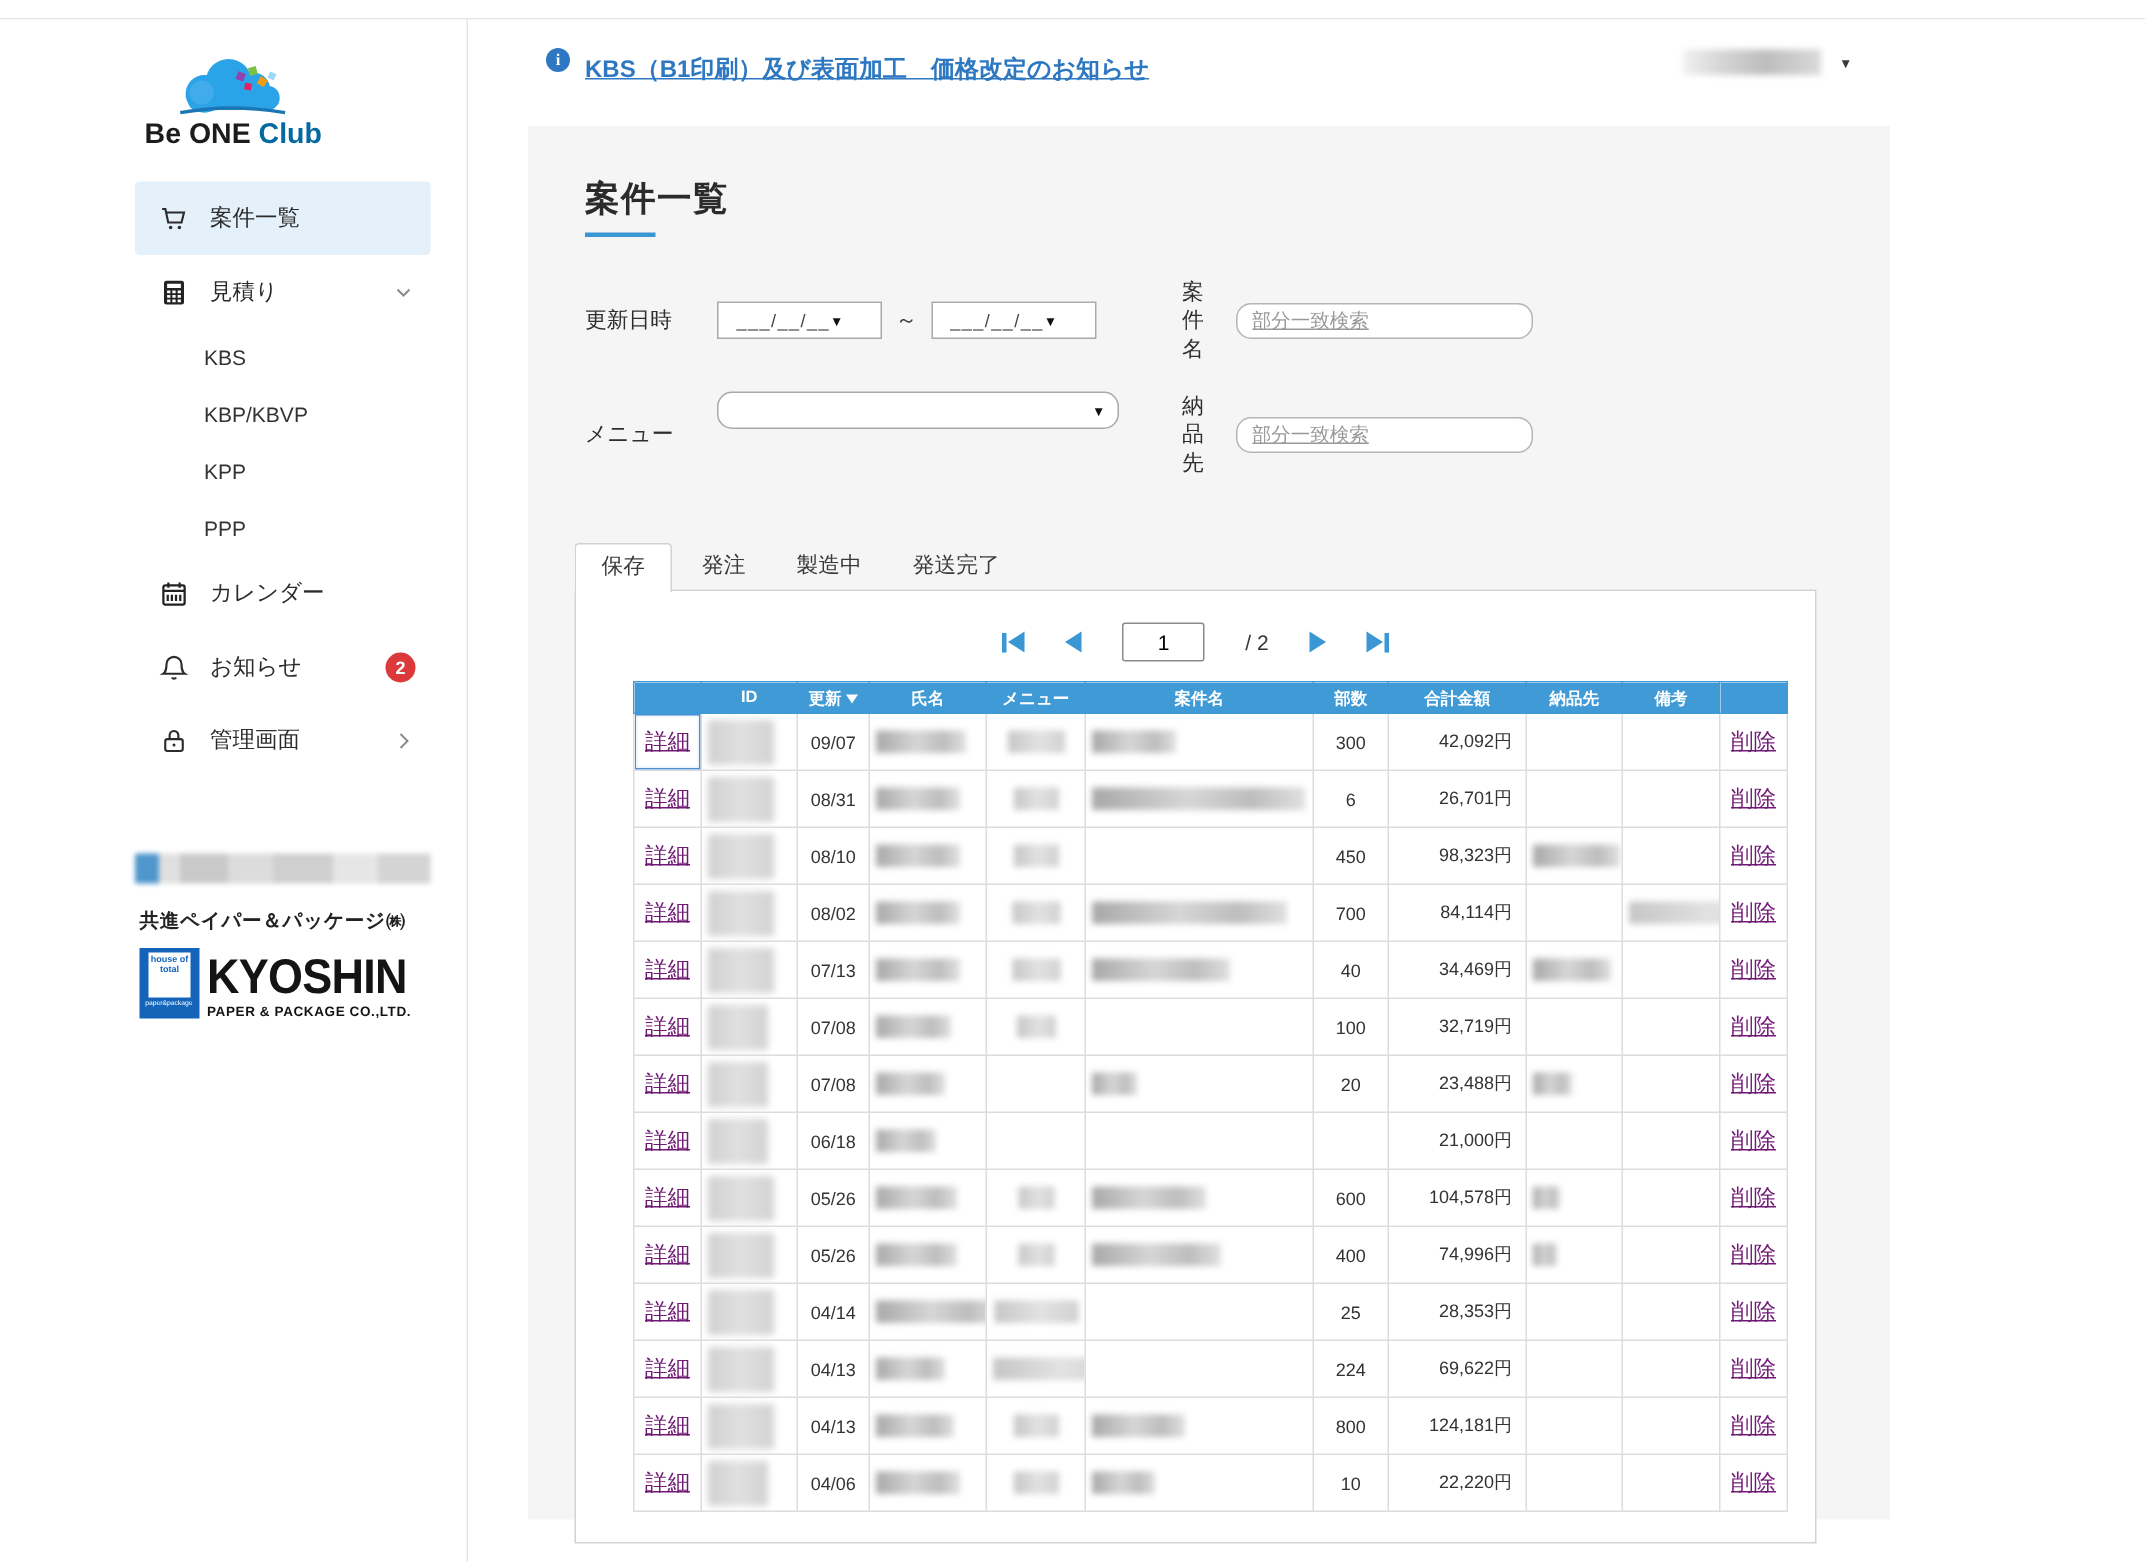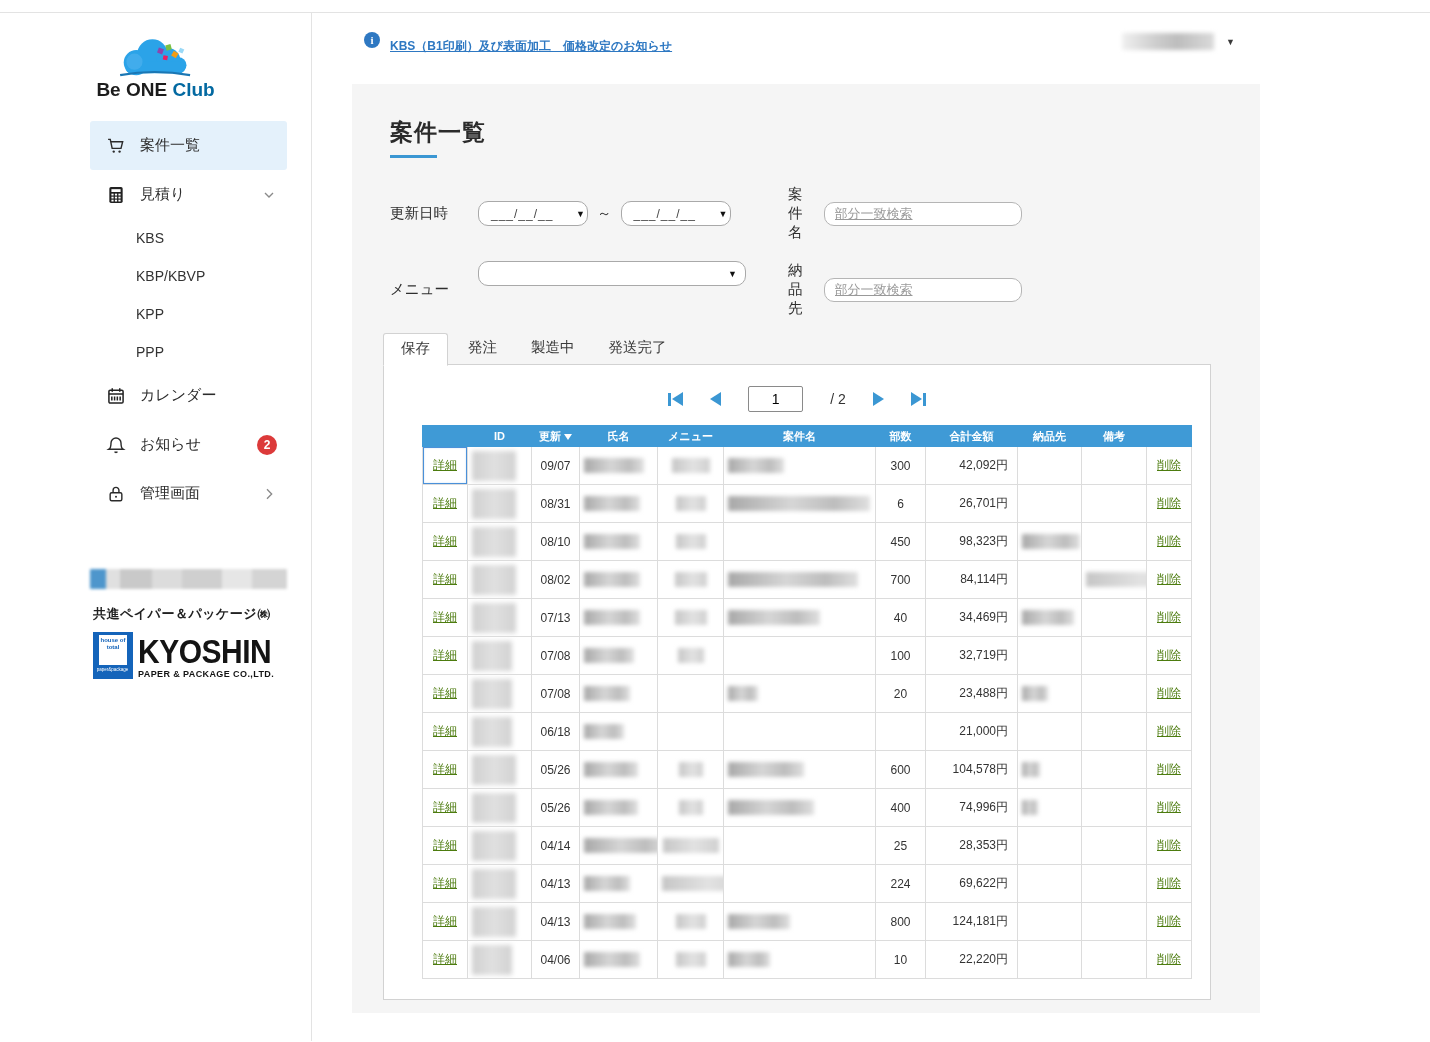--- a/index.html
+++ b/index.html
@@ -39,50 +39,50 @@
   .ky-name { font-size:30px; font-weight:900; color:#141414; letter-spacing:-0.5px; line-height:30px;
     transform:scaleY(1.08); transform-origin:top left; }
   .ky-sub { font-size:9px; font-weight:bold; color:#141414; letter-spacing:0.4px; margin-top:3px; }
 
   
   .main { flex:1; position:relative; background:#fff; }
   .notice-row { display:flex; align-items:center; margin:16px 0 0 52px; height:22px; }
   .info-ic { width:16px; height:16px; border-radius:50%; background:#2e78c2; color:#fff; font-size:11px;
     font-weight:bold; font-family:"Liberation Serif","DejaVu Serif",serif;
     display:flex; align-items:center; justify-content:center; margin-right:10px; }
-  .notice-link { color:#2e78c2; font-size:12px; font-weight:bold; text-decoration:underline; cursor:pointer;margin-top:12px; }
+  .notice-link { color:#2e78c2; font-size:16px; font-weight:bold; text-decoration:underline; cursor:pointer;margin-top:12px; }
   .user-box { position:absolute; top:20px; right:195px; display:flex; align-items:center; cursor:pointer; }
   .user-blur { width:92px; height:17px; background:linear-gradient(90deg,#f0f0f0,#cfcfcf 35%,#bdbdbd 60%,#dadada);
     filter:blur(2px); border-radius:1px; margin-right:12px; }
   .user-caret { font-size:9px; color:#3a3a3a; }
 
   .panel { width:908px; height:929px; margin:33px 0 0 40px; background:#f5f5f5; padding:0 49px 0 31px; }
   .page-title { font-size:23px; font-weight:bold; color:#2b2b2b; padding:33px 0 0 7px; letter-spacing:1px;}
   .title-underline { width:47px; height:3px; background:#3b97d3; margin:7px 0 0 7px; }
 
   .filters { margin:27px 0 0 7px; display:grid; grid-template-columns:88px 268px 200px; grid-row-gap:19px; font-size:14.5px; }
   .f-label { align-self:center; color:#2e2e2e; }
   .f-label.right { margin-left:42px; }
   .date-pair { display:flex; align-items:center; }
-  .date-select { width:110px; height:25px; border:1px solid #a9a9a9; border-radius:10px; background:#fff;
-    display:flex; align-items:center; justify-content:space-between; padding:0 2px 0 12px; cursor:pointer; }
+  .date-select { width:110px; height:25px; border:1px solid #a9a9a9; border-radius:0; background:#fff;
+    display:flex; align-items:center; justify-content:space-between; padding:0 25px 0 12px; cursor:pointer; }
   .date-select .dtext { color:#444; font-size:12px; letter-spacing:1px; }
   .select-caret { font-size:9px; color:#111; }
   .tilde { margin:0 9px; color:#333; }
   .menu-select { width:268px; height:25px; border:1px solid #a9a9a9; border-radius:10px; background:#fff;
     display:flex; align-items:center; justify-content:flex-end; padding:0 8px; cursor:pointer; }
   .txt-input { width:268px; height:24px; border:1px solid #b5b5b5; border-radius:10px; background:#fff;
     font-size:13px; padding:0 10px; color:#333; outline:none;
     font-family:"Liberation Sans","DejaVu Sans",sans-serif; }
   .txt-input::placeholder { color:#999; text-decoration:underline; }
   .search-wrap { text-align:center; margin-top:27px; }
   .search-btn { width:110px; height:40px; background:#3c99d6; color:#fff; border:none; border-radius:4px;
     font-size:15px; cursor:pointer; font-family:inherit; }
 
-  .tabs { display:flex; margin-top:15px; position:relative; z-index:2;font-family:Liberation Serif, serif; }
+  .tabs { display:flex; margin-top:44px; position:relative; z-index:2;font-family:Liberation Serif, serif; }
   .tab { padding:5px 14px 6px; font-size:14.5px; color:#3a3a3a; cursor:pointer; margin-right:6px; }
   .tab.active { background:#fff; border:1px solid #d2d2d2; border-bottom:1px solid #fff; border-radius:3px 3px 0 0;
     margin-bottom:-1px; padding:5px 17px 7px; }
   .tabbox { background:#fff; border:1px solid #d2d2d2; height:636px; overflow:hidden; position:relative; margin-top:-1px; }
 
   .pagination { display:flex; align-items:center; justify-content:center; gap:27px; margin-top:21px; }
   .pg-btn { display:flex; align-items:center; cursor:pointer; }
   .tri-r { width:0; height:0; border-style:solid; border-width:7px 0 7px 11px;
     border-color:transparent transparent transparent #3b97d3; }
   .tri-l { width:0; height:0; border-style:solid; border-width:7px 11px 7px 0;
@@ -93,21 +93,21 @@
     border-radius:2px; outline:none; font-family:inherit; background:#fff; }
   .page-count { font-size:14px; color:#333; }
 
   table.grid { border-collapse:collapse; margin:13px 21px 0 38px; table-layout:fixed; width:769px; font-size:12px; }
   .grid th { background:#3f9ad6; color:#fff; font-size:11px; font-weight:bold; height:21px;
     border:1px solid #3f9ad6; border-left:1px solid #74b9e6; padding:0 2px; white-space:nowrap; overflow:hidden; }
   .grid th:first-child { border-left:1px solid #3f9ad6; }
   .grid td { border:1px solid #dcdcdc; height:38px; padding:0 4px; overflow:hidden; white-space:nowrap; background:#fff; }
   .cell-center { text-align:center; }
   .cell-right { text-align:right; padding-right:9px !important; }
-  .tbl-link { color:#4d7c0f; text-decoration:underline; font-size:12px; cursor:pointer; }
+  .tbl-link { color:#701a75; text-decoration:underline; font-size:15px; cursor:pointer; }
   td.focused { box-shadow:inset 0 0 0 1px #4a90d9, inset 0 0 3px #9cc6ea; }
   .sort-tri { display:inline-block; width:0; height:0; border-style:solid; border-width:6px 4.5px 0 4.5px;
     border-color:#fff transparent transparent transparent; margin-left:3px; vertical-align:middle; }
   .rb { display:inline-block; vertical-align:middle; height:15px; border-radius:1px;
     background:linear-gradient(90deg,#a8a8a8,#d6d6d6 45%,#bdbdbd 75%,#e0e0e0); filter:blur(2.2px); }
   .rb.idb { height:30px; background:linear-gradient(90deg,#d0d0d0,#e0e0e0 50%,#d2d2d2); filter:blur(2.6px); }
   .rb.light { background:linear-gradient(90deg,#c6c6c6,#e2e2e2 55%,#d0d0d0); }
 </style>
 </head>
 <body>

